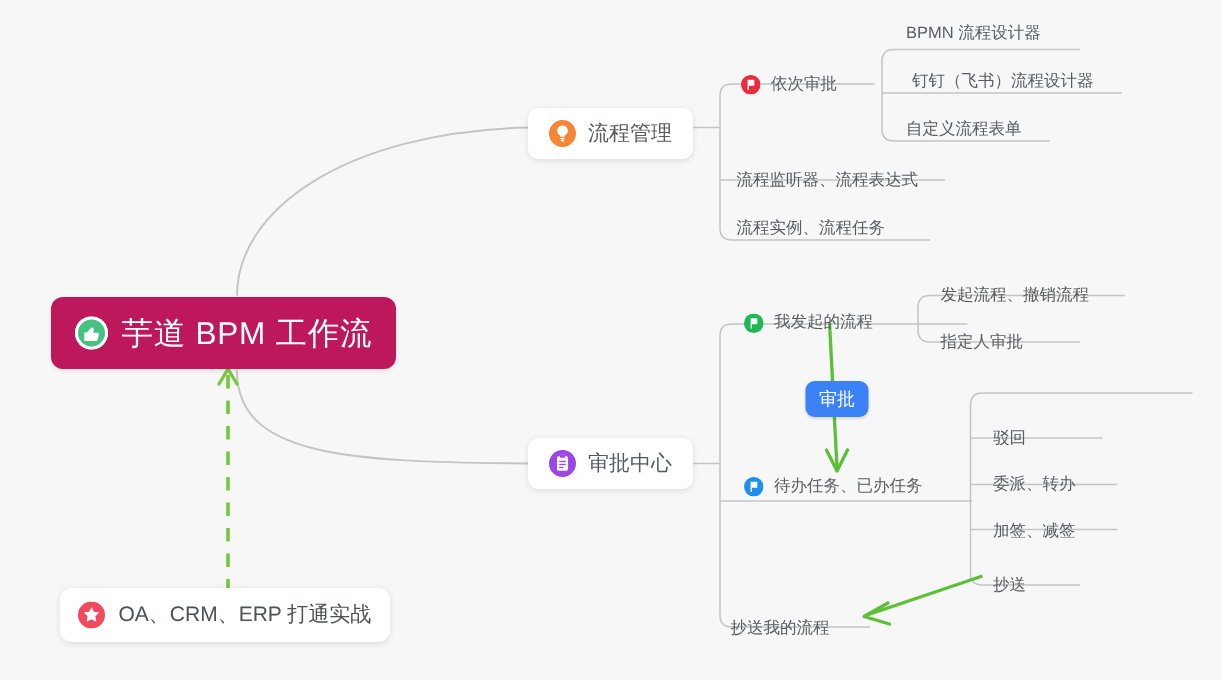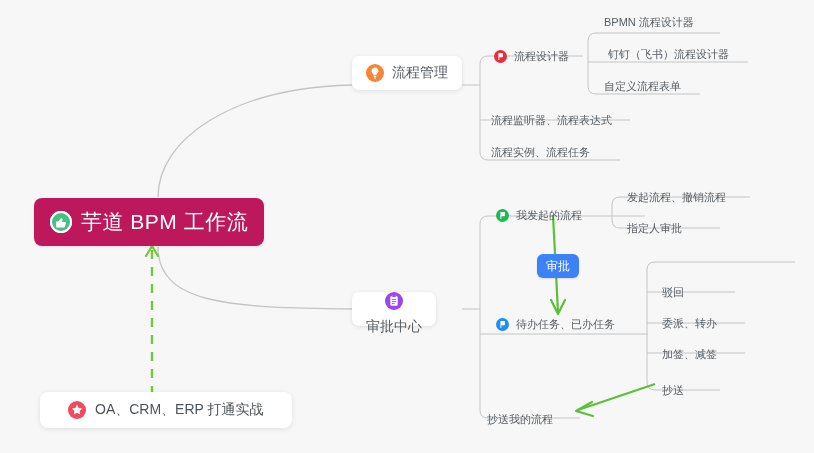--- a/index.html
+++ b/index.html
@@ -65,21 +65,21 @@
   }
 
   
   .note-card {
     position: absolute;
     display: flex;
     align-items: center;
     gap: 9px;
     background: #ffffff;
     border-radius: 8px;
-    padding: 0 28px;
+    padding: 0 12px;
     height: 36px;
     box-sizing: border-box;
     box-shadow: 0 1px 5px rgba(0,0,0,0.10);
   }
   .note-label {
     color: #4c5257;
     font-size: 14px;
     white-space: nowrap;
   }
 
@@ -200,40 +200,40 @@
   <div class="note-card" style="left:40px; top:392px;">
     <span class="badge">
       <svg width="18" height="18" viewBox="0 0 18 18">
         <circle cx="9" cy="9" r="9" fill="#f04a5e"></circle>
         <path d="M9 3.6 l1.6 3.3 3.6 0.5 -2.6 2.5 0.6 3.6 -3.2-1.7 -3.2 1.7 0.6-3.6 -2.6-2.5 3.6-0.5 z" fill="#ffffff"></path>
       </svg>
     </span>
     <span class="note-label">OA、CRM、ERP 打通实战</span>
   </div>
 
-  <div class="card-node" style="left:352px; top:56px;justify-content:flex-end;">
+  <div class="card-node" style="left:352px; top:72px;justify-content:flex-end;">
     <span class="badge">
       <svg width="18" height="18" viewBox="0 0 18 18">
         <circle cx="9" cy="9" r="9" fill="#f58634"></circle>
         <path d="M9 3.6 a3.5 3.5 0 0 0-2.1 6.3 c0.45 0.36 0.7 0.8 0.7 1.3 h2.8 c0-0.5 0.25-0.94 0.7-1.3 A3.5 3.5 0 0 0 9 3.6 z" fill="#ffffff"></path>
         <rect x="7.6" y="11.9" width="2.8" height="1.1" rx="0.5" fill="#ffffff"></rect>
         <rect x="7.9" y="13.4" width="2.2" height="1" rx="0.5" fill="#ffffff"></rect>
       </svg>
     </span>
     <span class="card-label">流程管理</span>
   </div>
 
   <div class="text-node" style="left:494px; top:46px;">
     <span class="badge badge-sm">
       <svg width="13" height="13" viewBox="0 0 18 18">
         <circle cx="9" cy="9" r="9" fill="#ec2b3f"></circle>
         <path d="M6.1 4.3 v9.6 h1.3 V9.9 h4.4 a0.5 0.5 0 0 0 0.5-0.5 V4.8 a0.5 0.5 0 0 0-0.5-0.5 z" fill="#ffffff"></path>
       </svg>
     </span>
-    <span class="tlabel">流程设计器</span>
+    <span class="tlabel">依次审批</span>
   </div>
 
   <div class="text-node" style="left:604px; top:12px;">
     <span class="tlabel">BPMN 流程设计器</span>
   </div>
 
   <div class="text-node" style="left:608px; top:44px;justify-content:flex-end;">
     <span class="tlabel">钉钉（飞书）流程设计器</span>
   </div>
 
@@ -242,21 +242,21 @@
   </div>
 
   <div class="text-node" style="left:491px; top:110px;">
     <span class="tlabel">流程监听器、流程表达式</span>
   </div>
 
   <div class="text-node" style="left:491px; top:142px;">
     <span class="tlabel">流程实例、流程任务</span>
   </div>
 
-  <div class="card-node" style="left:352px; top:292px;flex-direction:column;">
+  <div class="card-node" style="left:352px; top:292px;">
     <span class="badge">
       <svg width="18" height="18" viewBox="0 0 18 18">
         <circle cx="9" cy="9" r="9" fill="#9c46e8"></circle>
         <rect x="5.3" y="4.2" width="7.4" height="9.6" rx="1.1" fill="#ffffff"></rect>
         <rect x="7.2" y="3.1" width="3.6" height="2" rx="0.8" fill="#ffffff"></rect>
         <rect x="7.2" y="3.1" width="3.6" height="2" rx="0.8" fill="#9c46e8"></rect>
         <rect x="6.8" y="7.2" width="4.4" height="0.9" fill="#9c46e8"></rect>
         <rect x="6.8" y="9.2" width="4.4" height="0.9" fill="#9c46e8"></rect>
         <rect x="6.8" y="11.2" width="2.8" height="0.9" fill="#9c46e8"></rect>
       </svg>

